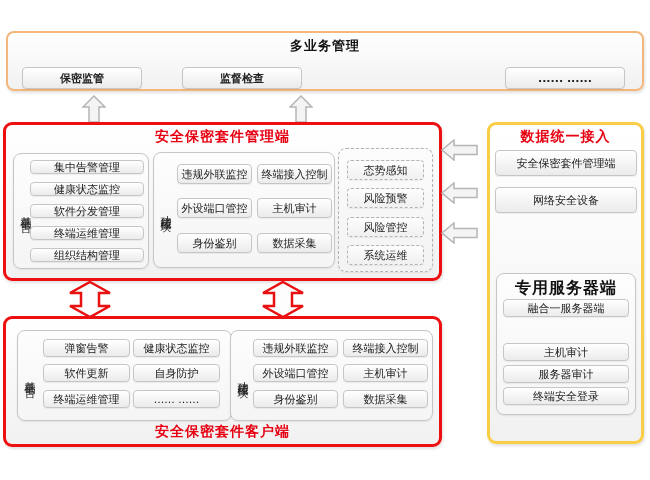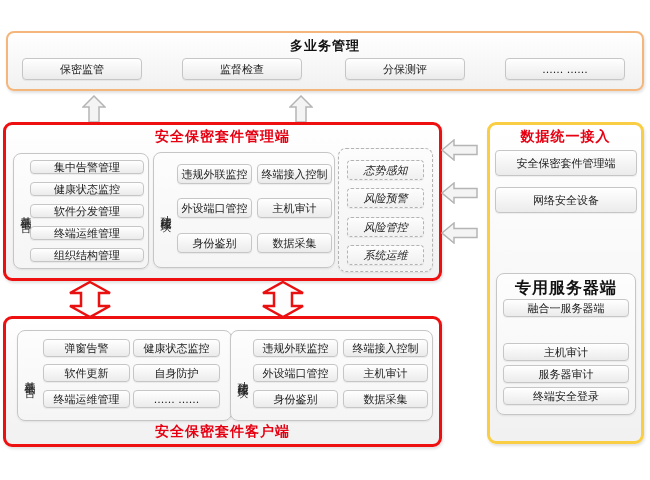--- a/index.html
+++ b/index.html
@@ -25,24 +25,24 @@
 
   .btn{position:absolute;box-sizing:border-box;
     border:1px solid #C6C6C6;border-radius:4px;
     background:linear-gradient(180deg,#ffffff 0%,#ebebeb 100%);
     box-shadow:0 1px 1px rgba(0,0,0,0.06);
     font-size:11px;color:#222;
     display:flex;align-items:center;justify-content:center;
     white-space:nowrap;overflow:hidden;}
   .btn.dashedb{border:1px dashed #B3B3B3;background:linear-gradient(180deg,#fdfdfd,#f0f0f0);}
 
-  .tb {top:25px;width:120px;height:22px;}
+  .tb {top:34px;width:120px;height:22px;font-weight:bold;}
   .sb {left:16px;width:114px;height:14px;}
   .mb {width:75px;height:20px;}
-  .db {left:8px;width:77px;height:20px;font-style:italic;}
+  .db {left:8px;width:77px;height:20px;}
   .cb {width:87px;height:18px;}
   .cb2{width:85px;height:18px;}
   .yb {left:5px;width:142px;height:26px;}
   .spb{left:6px;width:126px;height:18px;}
 
   .group{position:absolute;box-sizing:border-box;
     border:1px solid #C6C6C6;border-radius:8px;
     background:linear-gradient(180deg,#fdfdfd 0%,#f5f5f5 100%);
     box-shadow:0 1px 2px rgba(0,0,0,0.08);}
   .group.dashed{border:1px dashed #B3B3B3;background:linear-gradient(180deg,#fcfcfc,#f3f3f3);}
@@ -57,21 +57,20 @@
 </style>
 </head>
 <body>
 
 <div class="canvas">
 
   <section class="panel top">
     <h2 class="ptitle black" style="top:4px">多业务管理</h2>
     <div class="btn tb" style="left:14px">保密监管</div>
     <div class="btn tb" style="left:174px">监督检查</div>
-    <div class="btn tb" style="left:337px">分保测评</div>
     <div class="btn tb" style="left:497px">...... ......</div>
   </section>
 
   <svg class="arr gray" style="left:82px;top:95px" width="24" height="28" viewBox="0 0 24 28">
     <path d="M12 1 L23 12 L17 12 L17 27 L7 27 L7 12 L1 12 Z"></path>
   </svg>
   <svg class="arr gray" style="left:289px;top:95px" width="24" height="28" viewBox="0 0 24 28">
     <path d="M12 1 L23 12 L17 12 L17 27 L7 27 L7 12 L1 12 Z"></path>
   </svg>
 

